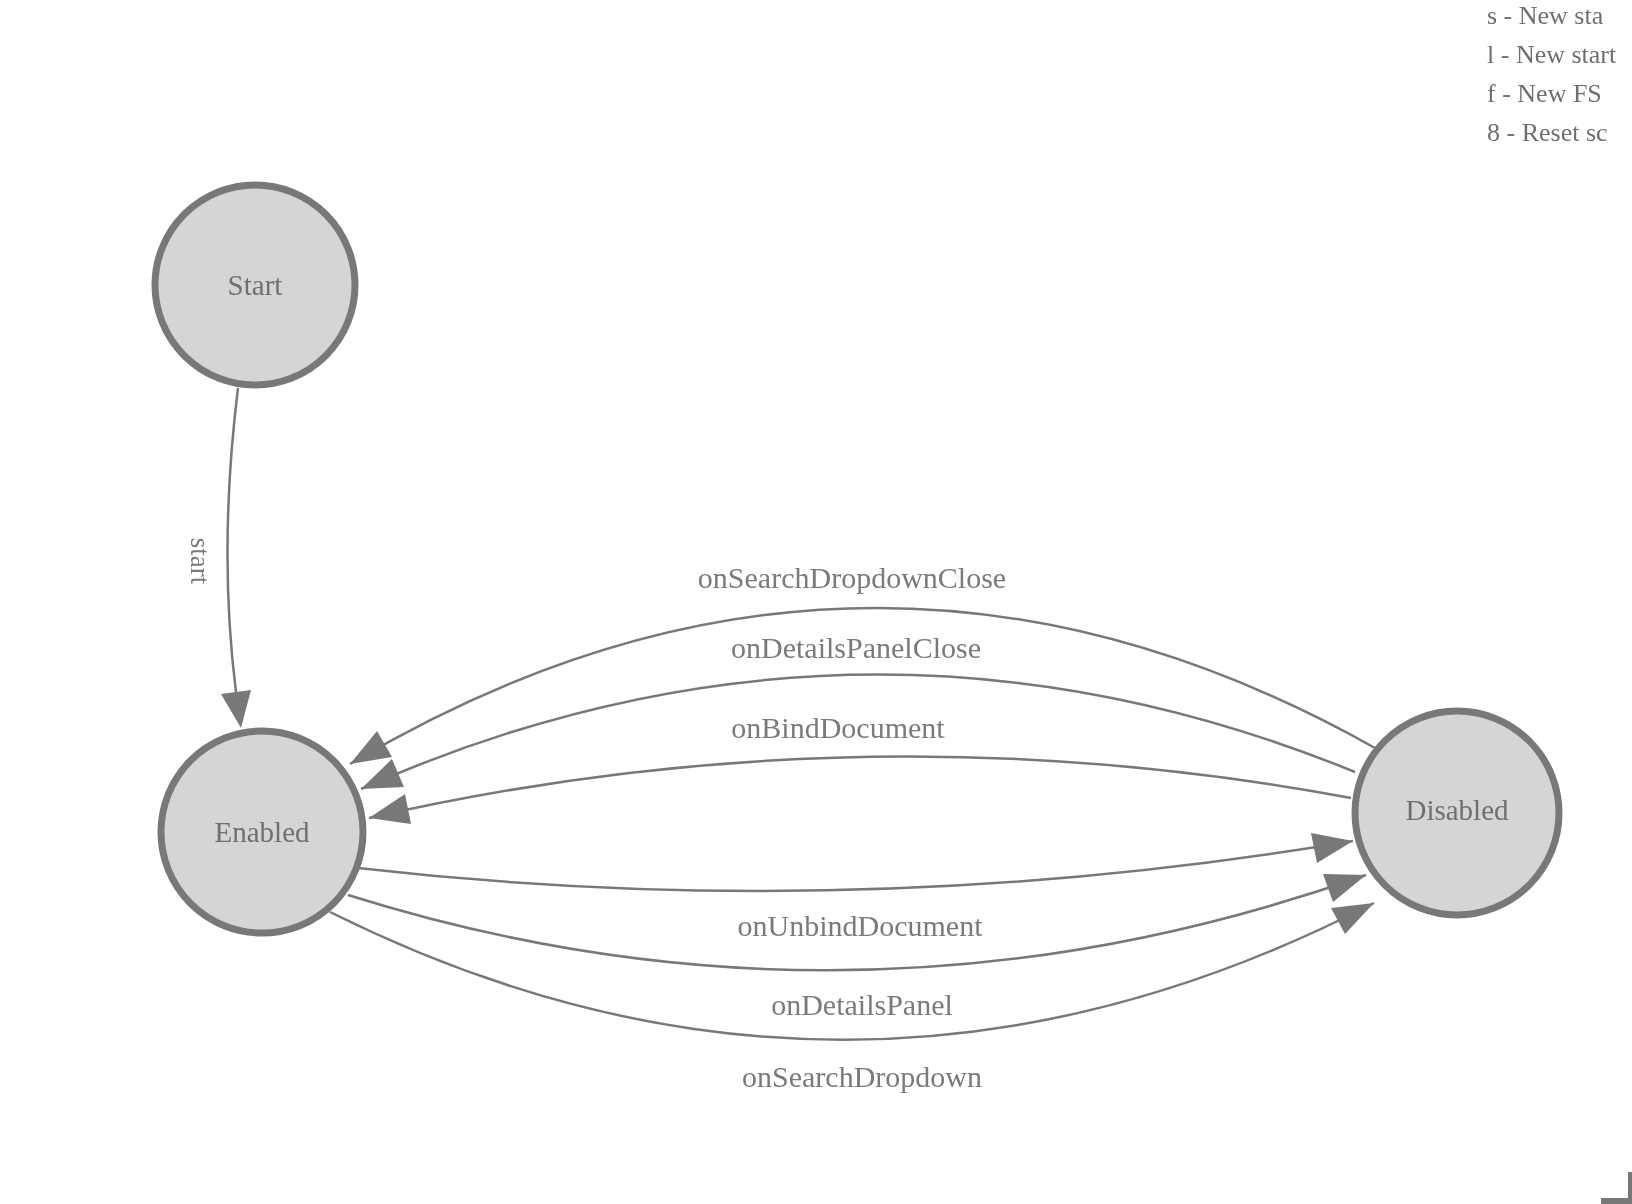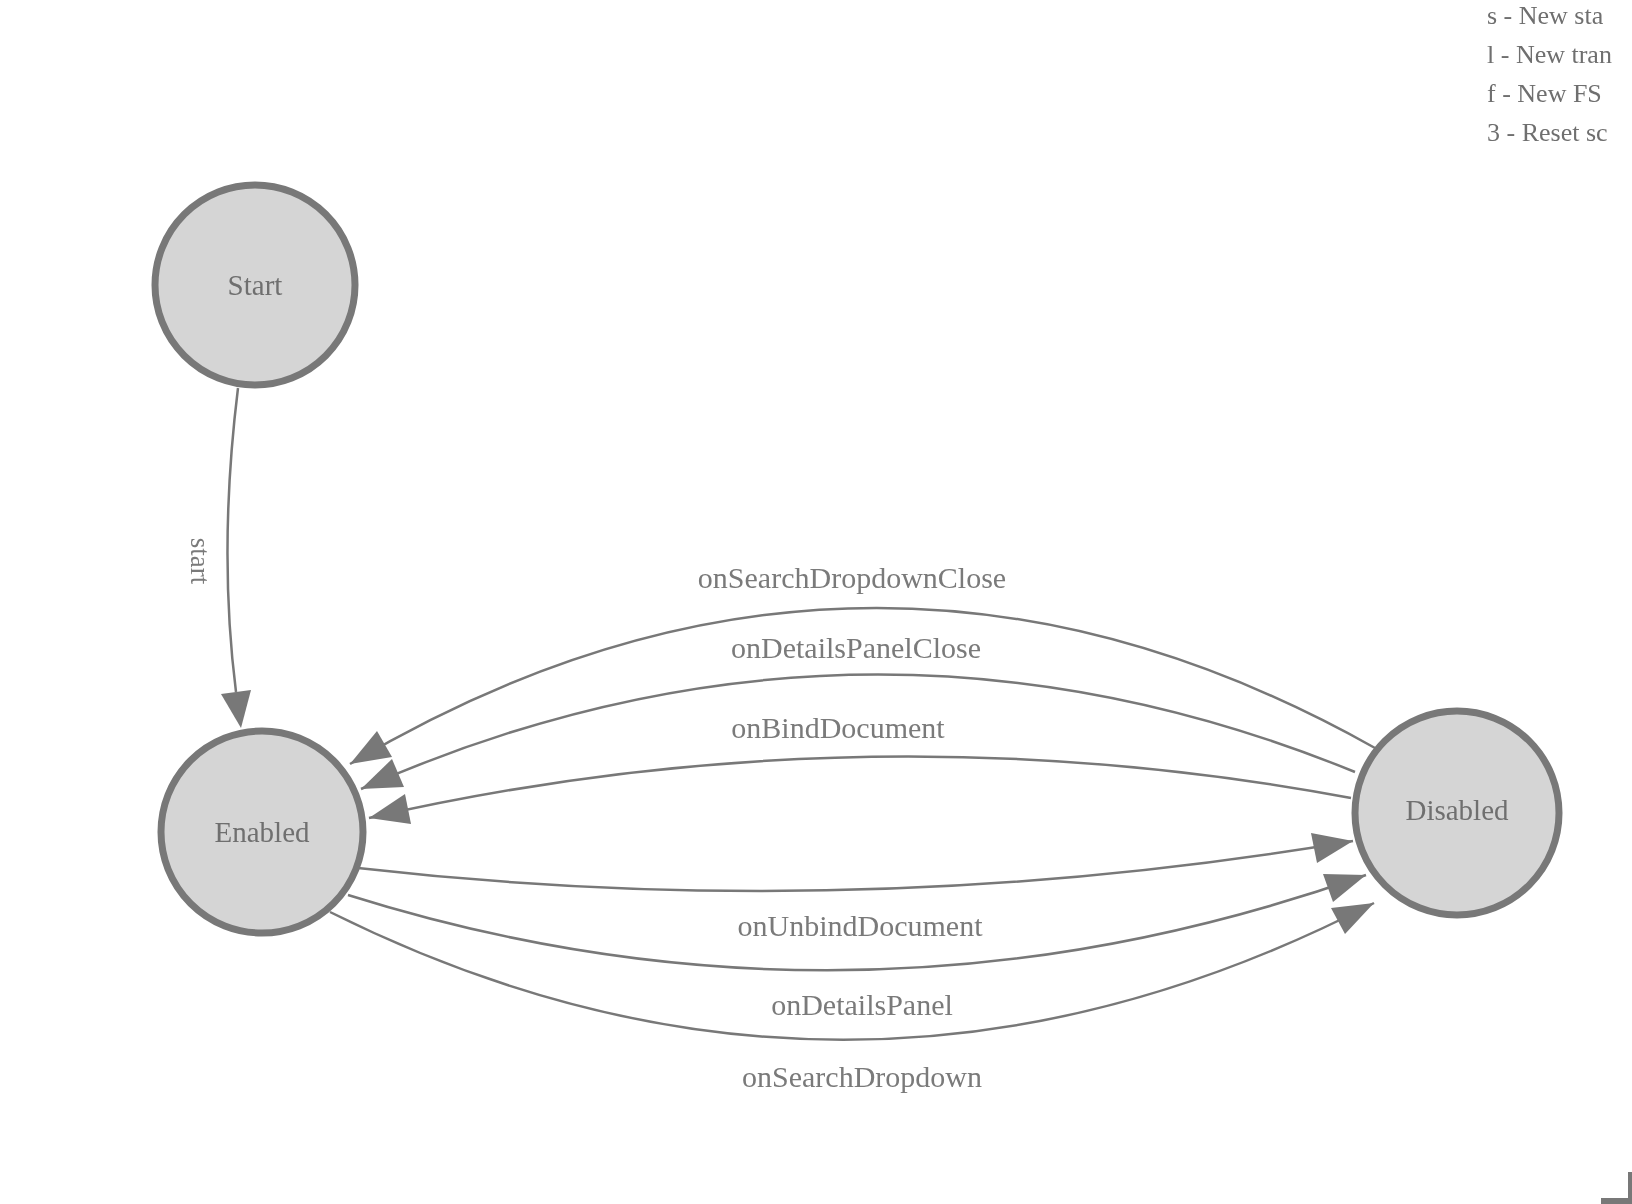--- a/index.html
+++ b/index.html
@@ -92,19 +92,19 @@
   </g>
 
   <g>
     <circle class="state-circle" cx="1457" cy="813" r="102"></circle>
     <text class="state-label" x="1457" y="810">Disabled</text>
   </g>
 </svg>
 
 <div id="legend">
   <div>s - New sta</div>
-  <div>l - New tran</div>
+  <div>l - New start</div>
   <div>f - New FS</div>
-  <div>3 - Reset sc</div>
+  <div>8 - Reset sc</div>
 </div>
 
 <div id="corner-v" class="corner-piece"></div>
 <div id="corner-h" class="corner-piece"></div>
 
 </body></html>

